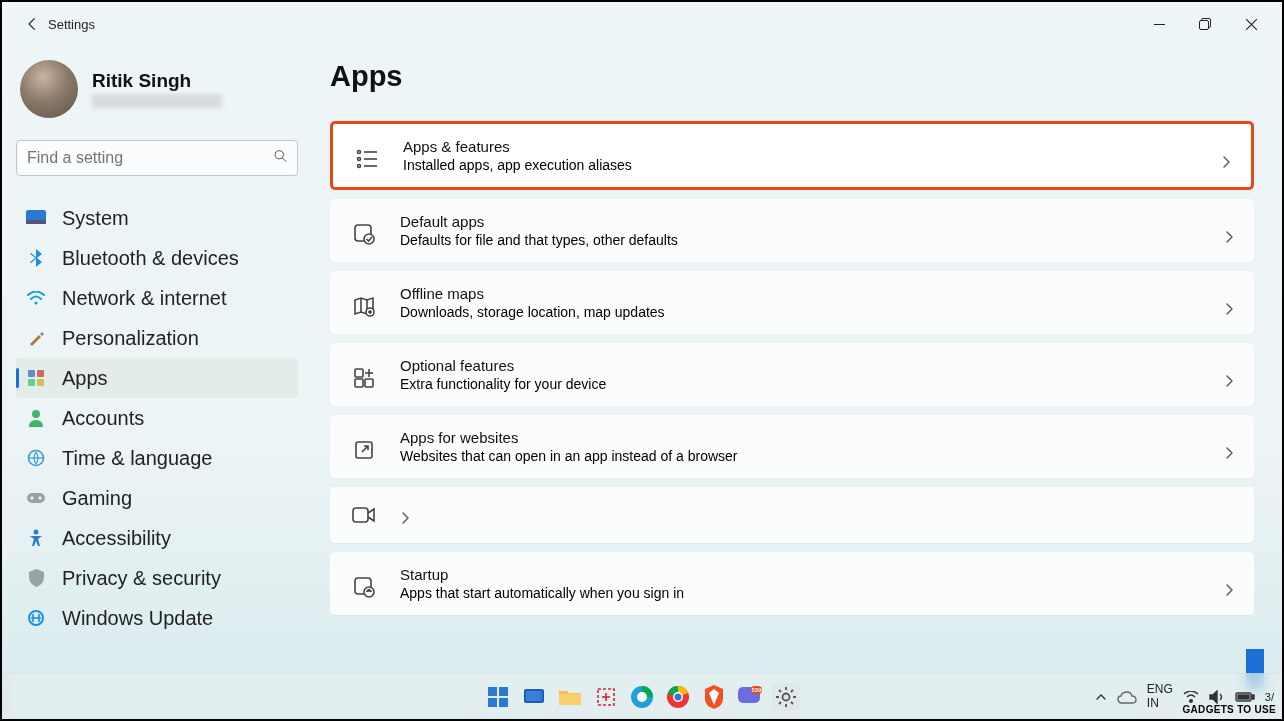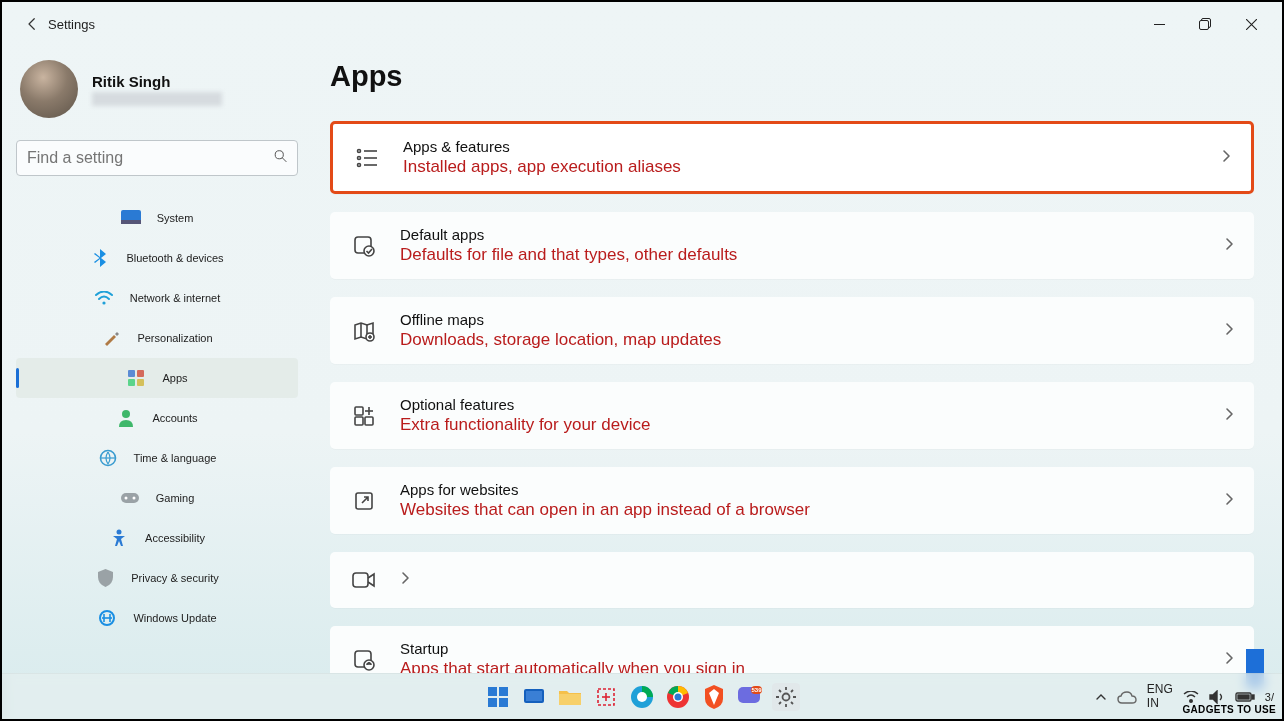--- a/index.html
+++ b/index.html
@@ -10,42 +10,42 @@
 .titlebar .back { width: 24px; height: 24px; display:flex; align-items:center; justify-content:center; cursor:pointer; }
 .titlebar .title { margin-left: 4px; font-size: 13px; color:#222; }
 .titlebar .spacer { flex:1; }
 .win-btn { width:46px; height:32px; display:flex; align-items:center; justify-content:center; cursor:pointer; }
 .win-btn svg { stroke:#222; }
 
 .content { display:flex; height: calc(100% - 44px - 46px); }
 .sidebar { width: 310px; padding: 14px 14px 0 14px; }
 .profile { display:flex; align-items:center; gap:14px; margin-bottom:22px; padding-left:4px; }
 .avatar { width:58px; height:58px; border-radius:50%; background: radial-gradient(circle at 40% 30%, #c9b4a0 0%, #8a7a6a 45%, #5d5348 100%); }
-.profile-name { font-weight:600; font-size:15px; color:#111; }
+.profile-name { font-weight:600; font-size:19px; color:#111; }
 .profile-email { width:130px; height:14px; background:#d6dbdf; filter:blur(2px); margin-top:2px; }
 
 .search-wrap { position:relative; margin-bottom:22px; }
 .search-wrap input { width:100%; height:36px; border:1px solid #bfc6ca; border-radius:4px; background:#fafcfd; padding:0 38px 0 10px; font-size:16px; color:#555; outline:none; }
 .search-wrap .search-icon { position:absolute; right:10px; top:50%; transform:translateY(-50%); }
 
 .nav { list-style:none; }
-.nav li { display:flex; align-items:center; height:40px; padding:0 10px 0 10px; border-radius:4px; cursor:pointer; font-size:11px; color:#222; gap:16px; position:relative; margin-bottom:0px;justify-content:center;}
+.nav li { display:flex; align-items:center; height:40px; padding:0 10px 0 10px; border-radius:4px; cursor:pointer; font-size:20px; color:#222; gap:16px; position:relative; margin-bottom:0px;}
 .nav li .nav-icon { width:20px; height:20px; display:flex; align-items:center; justify-content:center; }
 .nav li.selected { background:#e4ece9; }
 .nav li.selected::before { content:""; position:absolute; left:0; top:10px; bottom:10px; width:3px; background:#1a6fd6; border-radius:2px; }
 
 .main { flex:1; padding: 14px 28px 0 18px; overflow:hidden; }
 .page-title { font-size:29px; font-weight:600; color:#111; margin-bottom:28px; }
 
-.card { background:#fbfdfd; border-radius:5px; display:flex; align-items:center; padding:14px 20px; margin-bottom:18px; cursor:pointer; box-shadow: 0 1px 0 rgba(0,0,0,0.02); }
+.card { background:#fbfdfd; border-radius:5px; display:flex; align-items:flex-end; padding:14px 20px; margin-bottom:9px; cursor:pointer; box-shadow: 0 1px 0 rgba(0,0,0,0.02); }
 .card.highlighted { border:3px solid #e34a17; background:#fff; }
 .card .card-icon { width:28px; height:28px; margin-right:22px; display:flex; align-items:center; justify-content:center; }
 .card .card-body { flex:1; }
 .card .card-title { font-size:15px; color:#111; }
-.card .card-sub { font-size:17px; color:#b91c1c; margin-top:2px; }
+.card .card-sub { font-size:14px; color:#000000; margin-top:2px; }
 .card .chev { color:#5a6166; }
 
 .taskbar { position:absolute; bottom:0; left:0; right:0; height:46px; background: rgba(230,240,240,0.7); backdrop-filter: blur(6px); border-top:1px solid rgba(0,0,0,0.04); display:flex; align-items:center; }
 .taskbar .center { position:absolute; left:50%; transform:translateX(-50%); display:flex; gap:8px; align-items:center; }
 .tb-icon { width:28px; height:28px; display:flex; align-items:center; justify-content:center; border-radius:4px; cursor:pointer; }
 .tb-icon.active { background:#e1e8ea; }
 .taskbar .tray { position:absolute; right:8px; display:flex; align-items:center; gap:10px; font-size:12px; color:#222; }
 .tray .lang { line-height:1.1; text-align:left; }
 .tray svg { display:block; }
 

